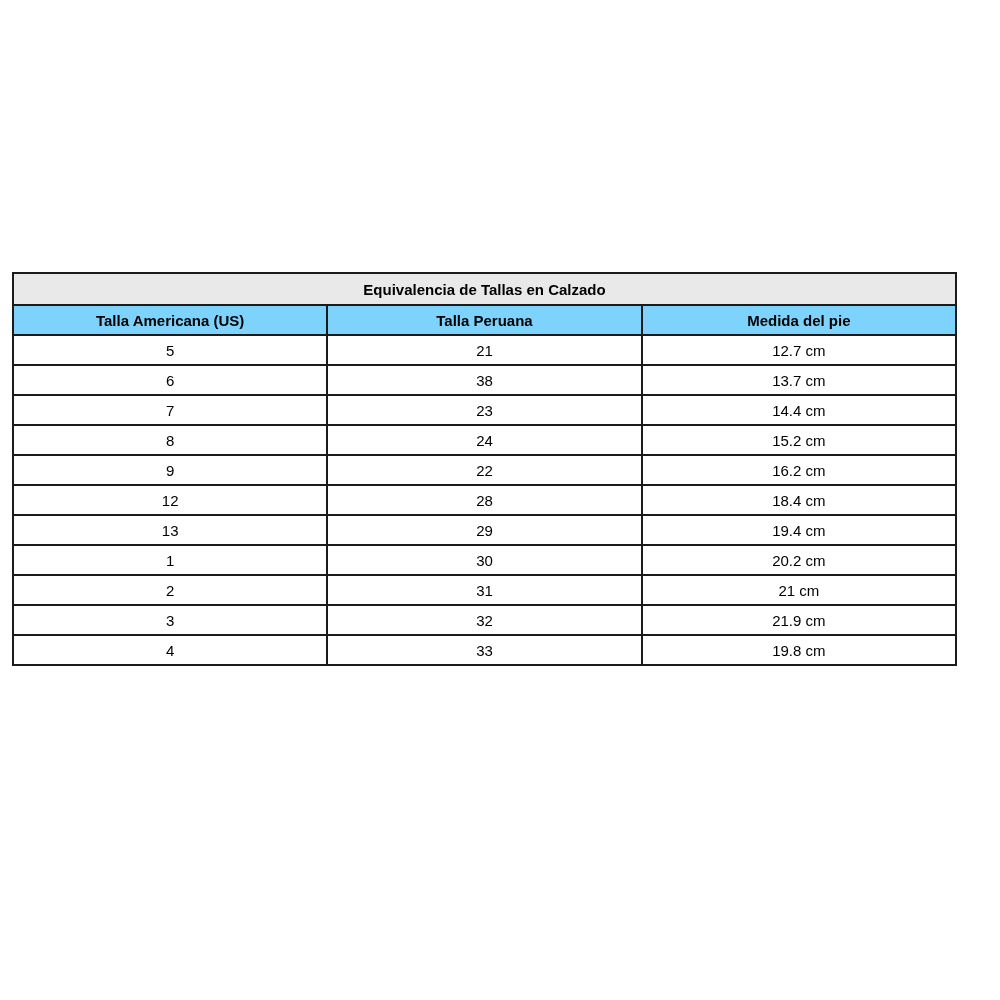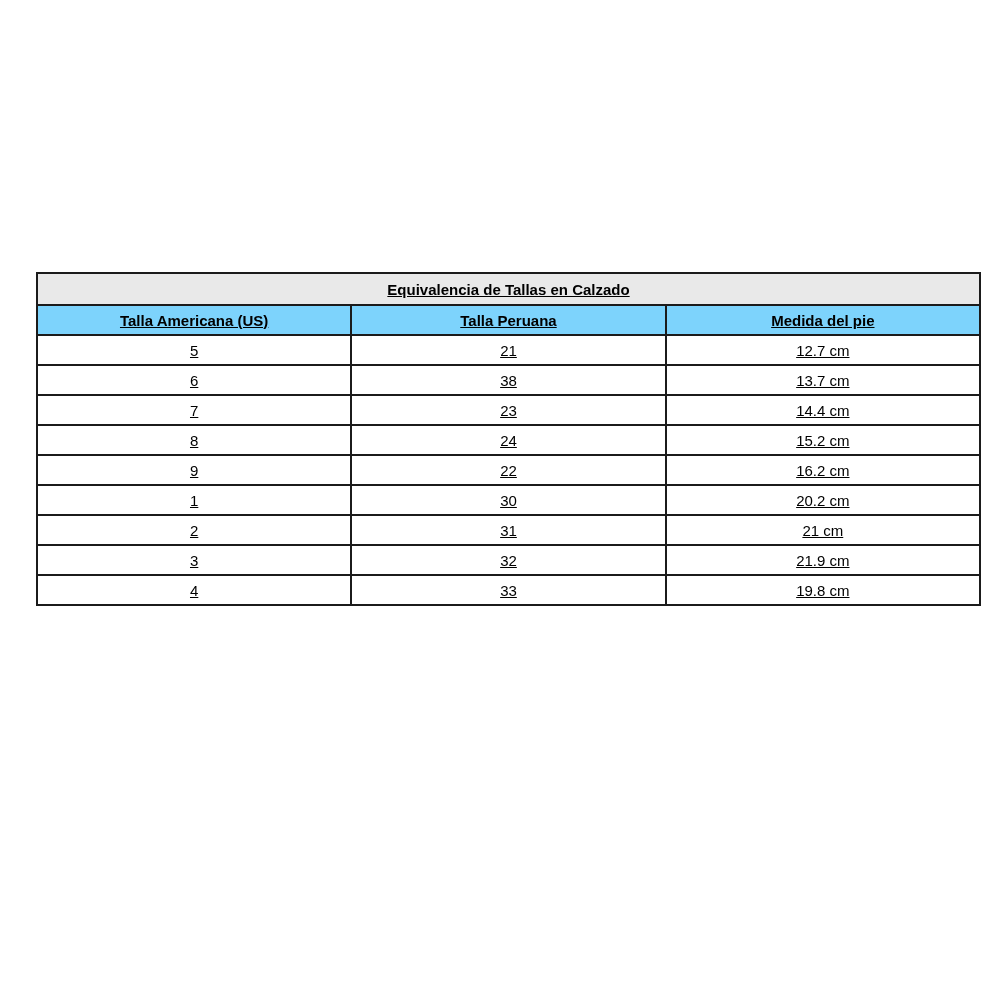--- a/index.html
+++ b/index.html
@@ -12,26 +12,25 @@
   }
   .page {
     position: relative;
     width: 1000px;
     height: 1000px;
     background: #ffffff;
     overflow: hidden;
   }
   table.size-table {
     position: absolute;
-    left: 36px;
+    left: 12px;
     top: 272px;
     width: 945px;
     border-collapse: collapse;
     table-layout: fixed;
-    text-decoration: underline;
   }
   table.size-table td {
     border: 2px solid #1b1b1b;
     text-align: center;
     vertical-align: middle;
     color: #000000;
     font-size: 15px;
     padding: 0;
     overflow: hidden;
     white-space: nowrap;
@@ -85,20 +84,30 @@
         <td class="data-cell">8</td>
         <td class="data-cell">24</td>
         <td class="data-cell">15.2 cm</td>
       </tr>
       <tr>
         <td class="data-cell">9</td>
         <td class="data-cell">22</td>
         <td class="data-cell">16.2 cm</td>
       </tr>
       <tr>
+        <td class="data-cell">12</td>
+        <td class="data-cell">28</td>
+        <td class="data-cell">18.4 cm</td>
+      </tr>
+      <tr>
+        <td class="data-cell">13</td>
+        <td class="data-cell">29</td>
+        <td class="data-cell">19.4 cm</td>
+      </tr>
+      <tr>
         <td class="data-cell">1</td>
         <td class="data-cell">30</td>
         <td class="data-cell">20.2 cm</td>
       </tr>
       <tr>
         <td class="data-cell">2</td>
         <td class="data-cell">31</td>
         <td class="data-cell">21 cm</td>
       </tr>
       <tr>

